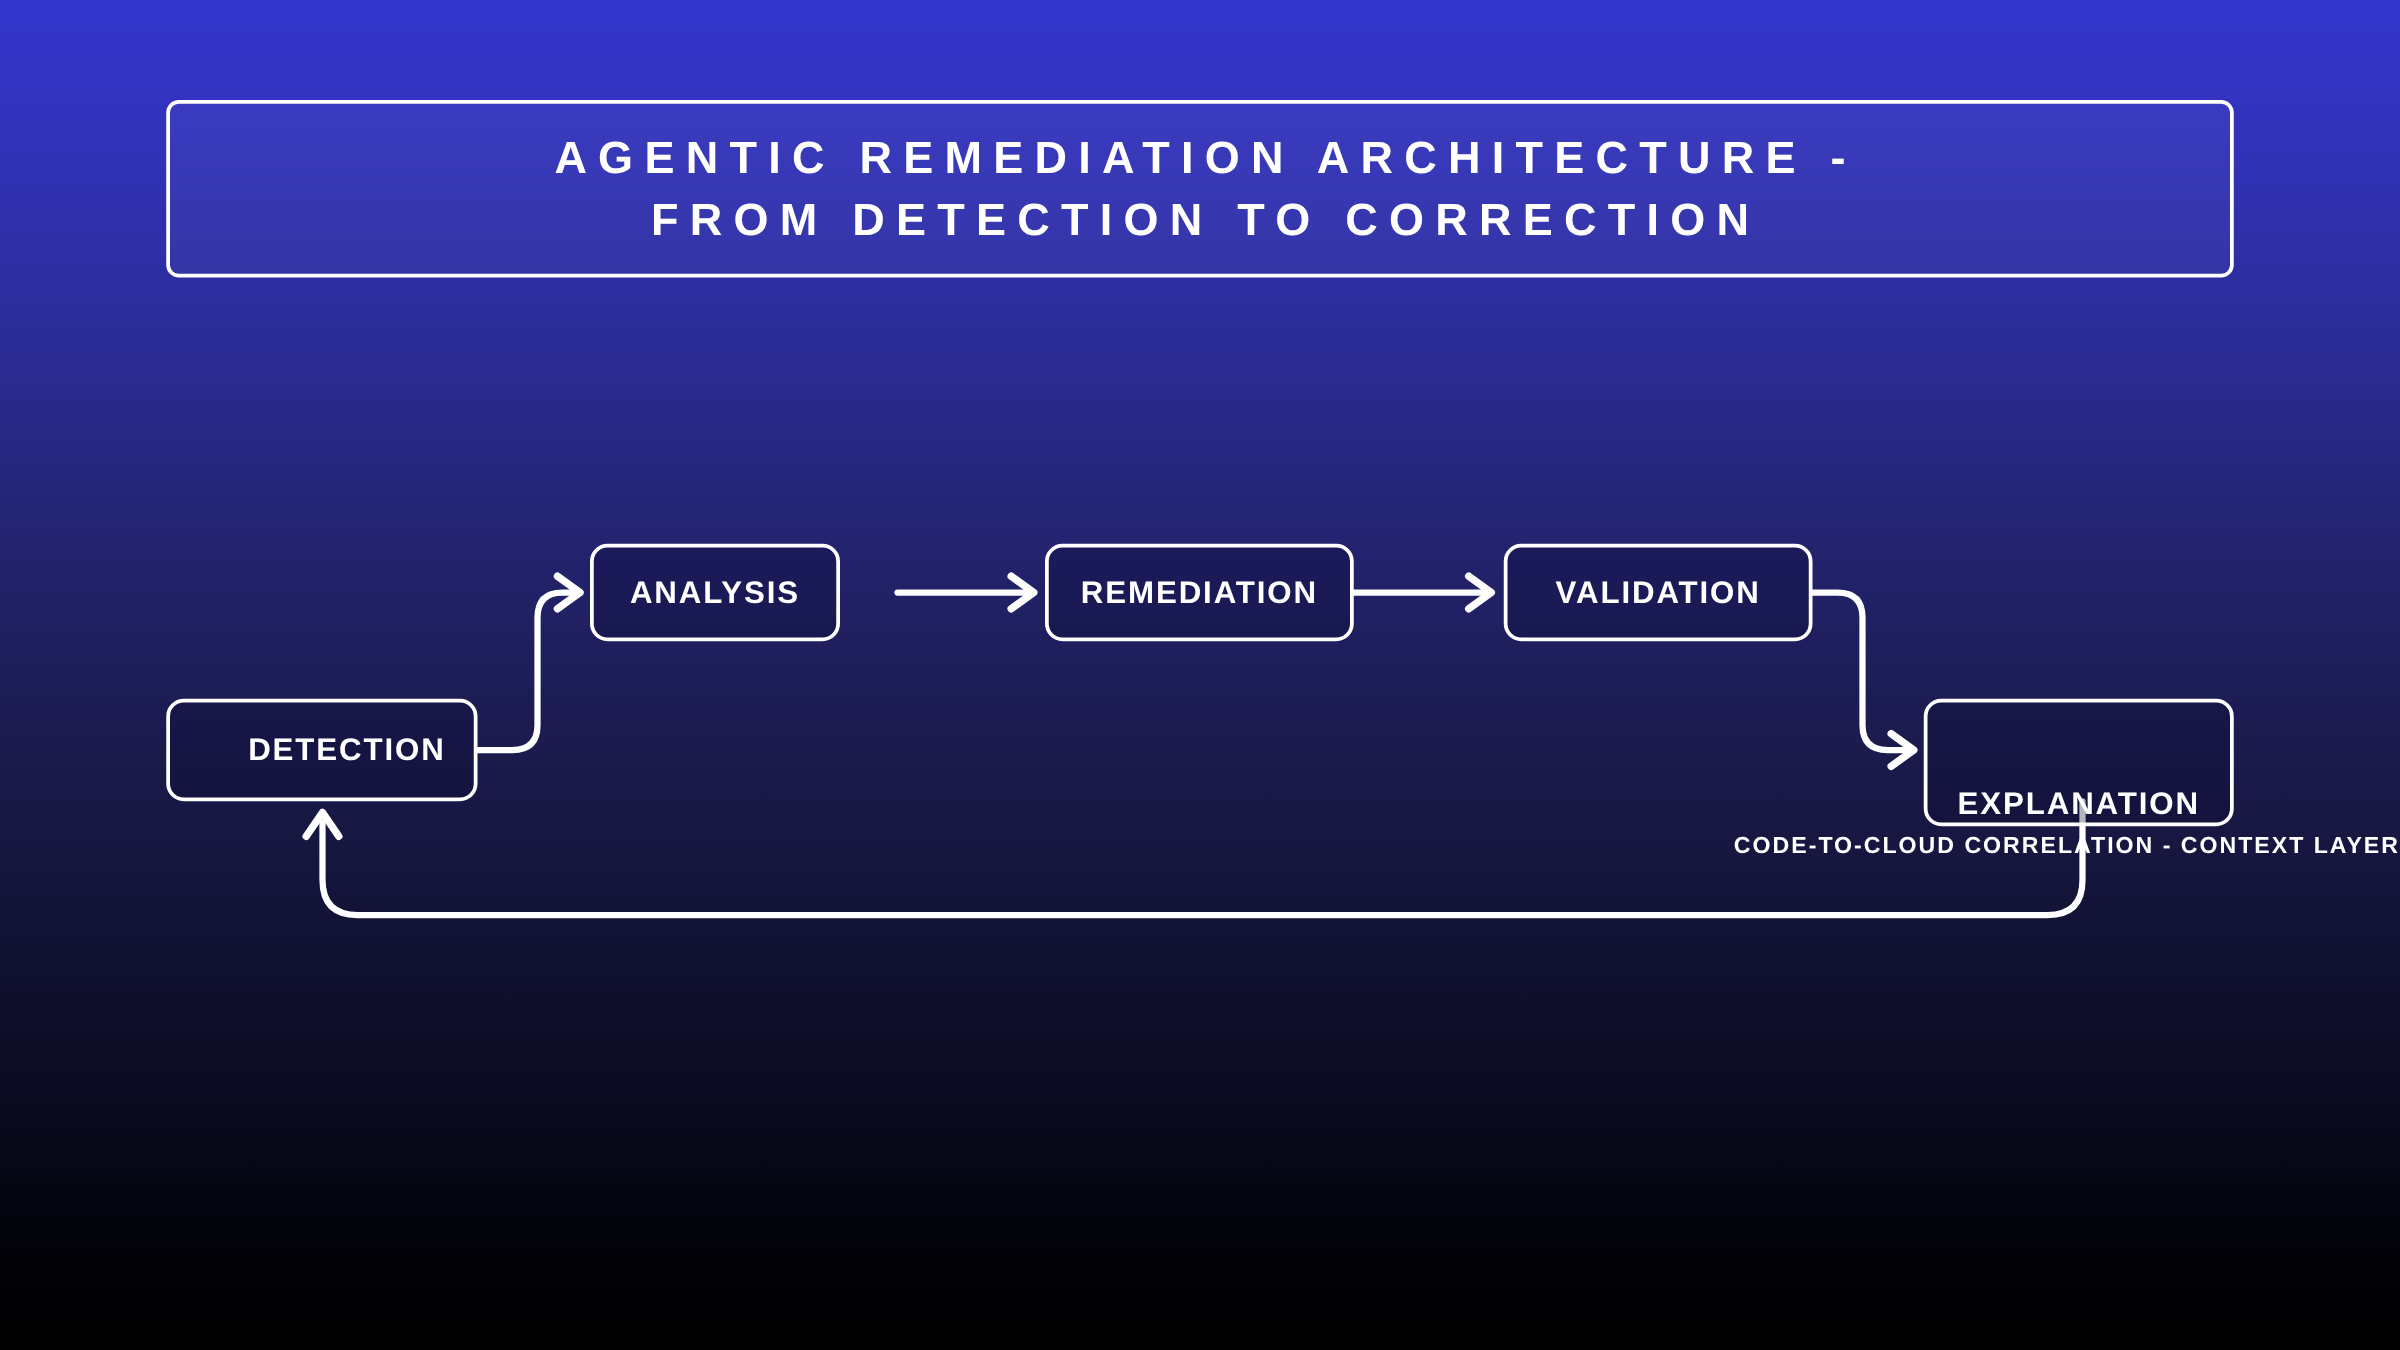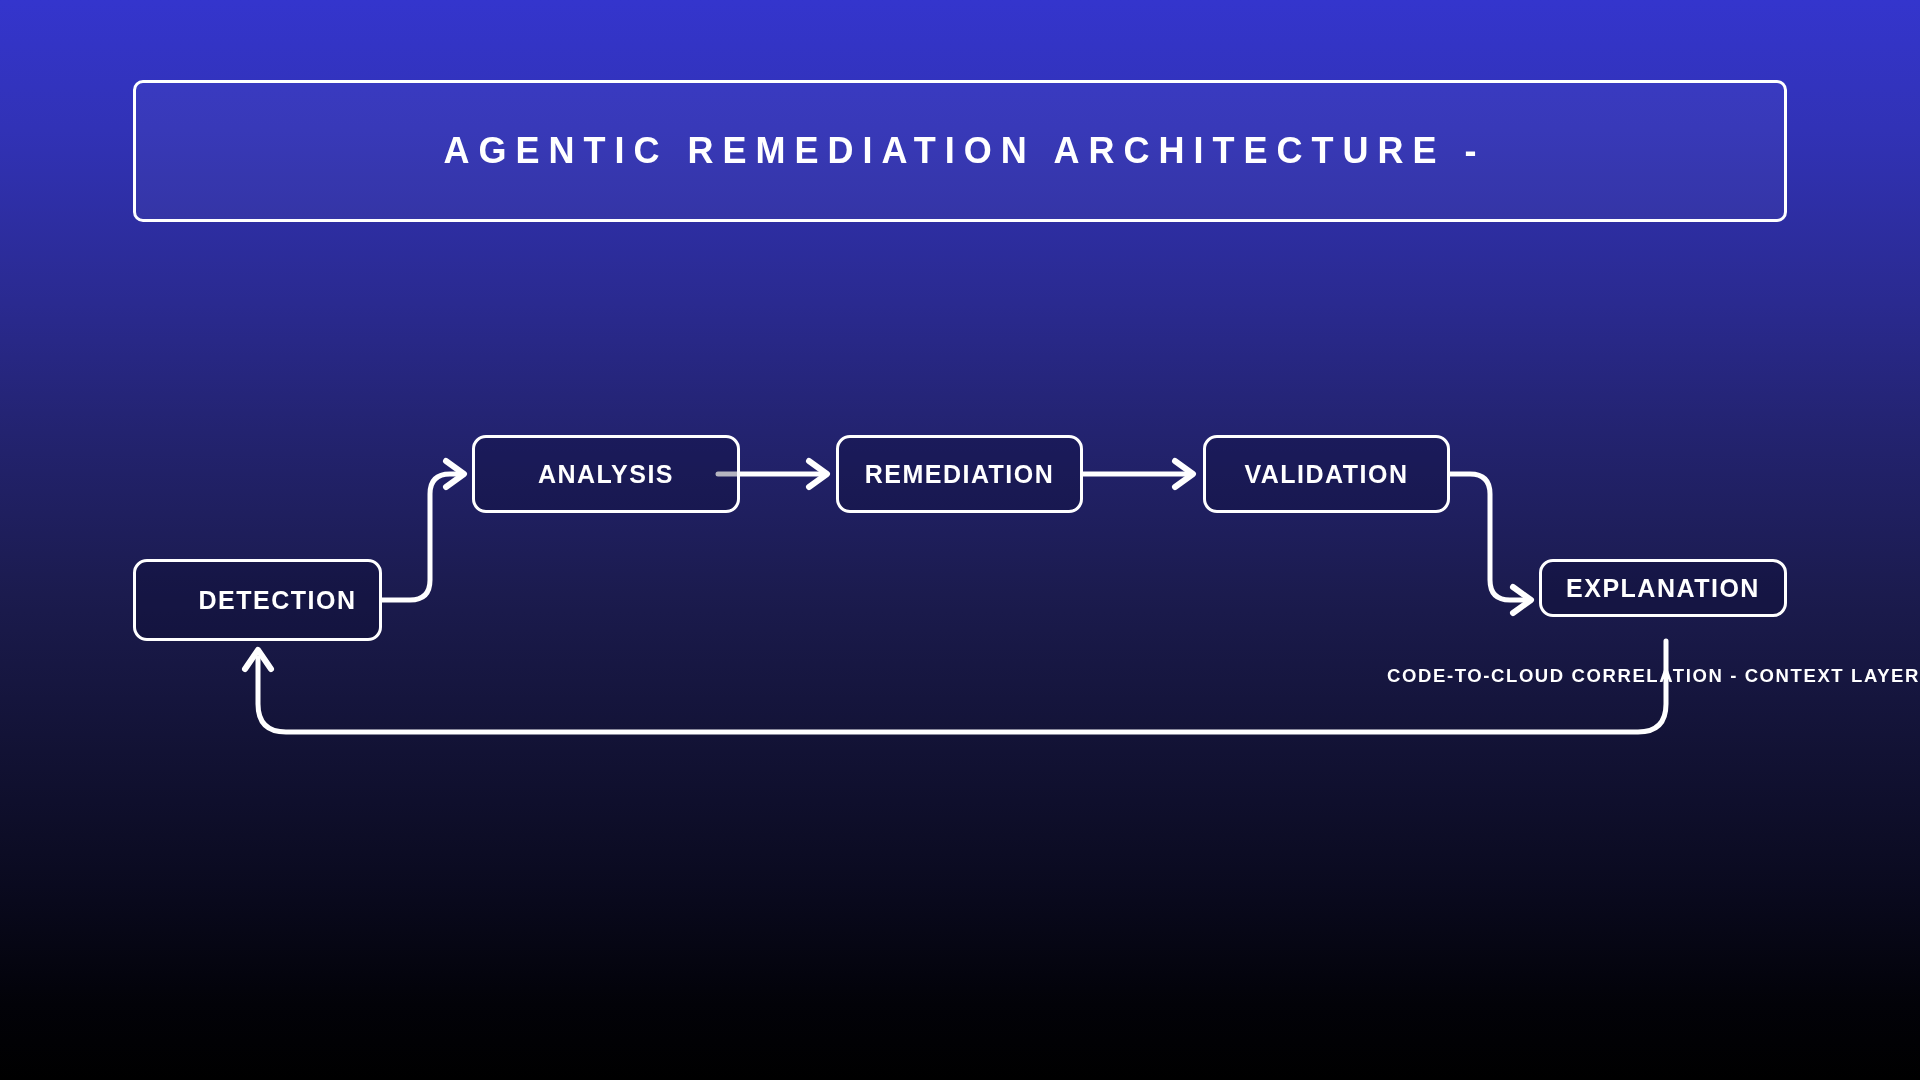--- a/index.html
+++ b/index.html
@@ -115,20 +115,21 @@
     margin-left: 3px;
   }
 </style>
 </head>
 <body>
 
 <div class="canvas">
 
   <div class="title-box">
     <div class="title-line">AGENTIC REMEDIATION ARCHITECTURE -</div>
+    <div class="title-line">FROM DETECTION TO CORRECTION</div>
   </div>
 
   <svg class="connectors" viewBox="0 0 1920 1080" aria-hidden="true">
 
     <path class="line" d="M 382 600 L 410 600 Q 430 600 430 580 L 430 494 Q 430 474 450 474 L 458 474"></path>
     <polyline class="head" points="446,461 464,474 446,487"></polyline>
 
     <path class="line" d="M 718 474 L 820 474"></path>
     <polyline class="head" points="809,461 827,474 809,487"></polyline>
 
@@ -139,32 +140,32 @@
     <polyline class="head" points="1513,587 1531,600 1513,613"></polyline>
 
     <path class="line" d="M 1666 641 L 1666 704 Q 1666 732 1638 732 L 286 732 Q 258 732 258 704 L 258 658"></path>
     <polyline class="head" points="245,669 258,650 271,669"></polyline>
   </svg>
 
   <div class="node" style="left:133px; top:559px; width:249px; height:82px;padding-left:40px;">
     <span class="node-label">DETECTION</span>
   </div>
 
-  <div class="node" style="left:472px; top:435px; width:268px; height:78px;">
+  <div class="node" style="left:472px; top:435px; width:200px; height:78px;">
     <span class="node-label">ANALYSIS</span>
   </div>
 
   <div class="node" style="left:836px; top:435px; width:247px; height:78px;text-align:right;">
     <span class="node-label">REMEDIATION</span>
   </div>
 
   <div class="node" style="left:1203px; top:435px; width:247px; height:78px;">
     <span class="node-label">VALIDATION</span>
   </div>
 
-  <div class="node" style="left:1539px; top:559px; width:248px; height:58px;">
+  <div class="node" style="left:1539px; top:559px; width:248px; height:102px;align-items:flex-end;">
     <span class="node-label">EXPLANATION</span>
   </div>
 
   <div class="context-label">CODE-TO-CLOUD CORRELATION - CONTEXT LAYER</div>
 
 
 </div>
 
 </body></html>

